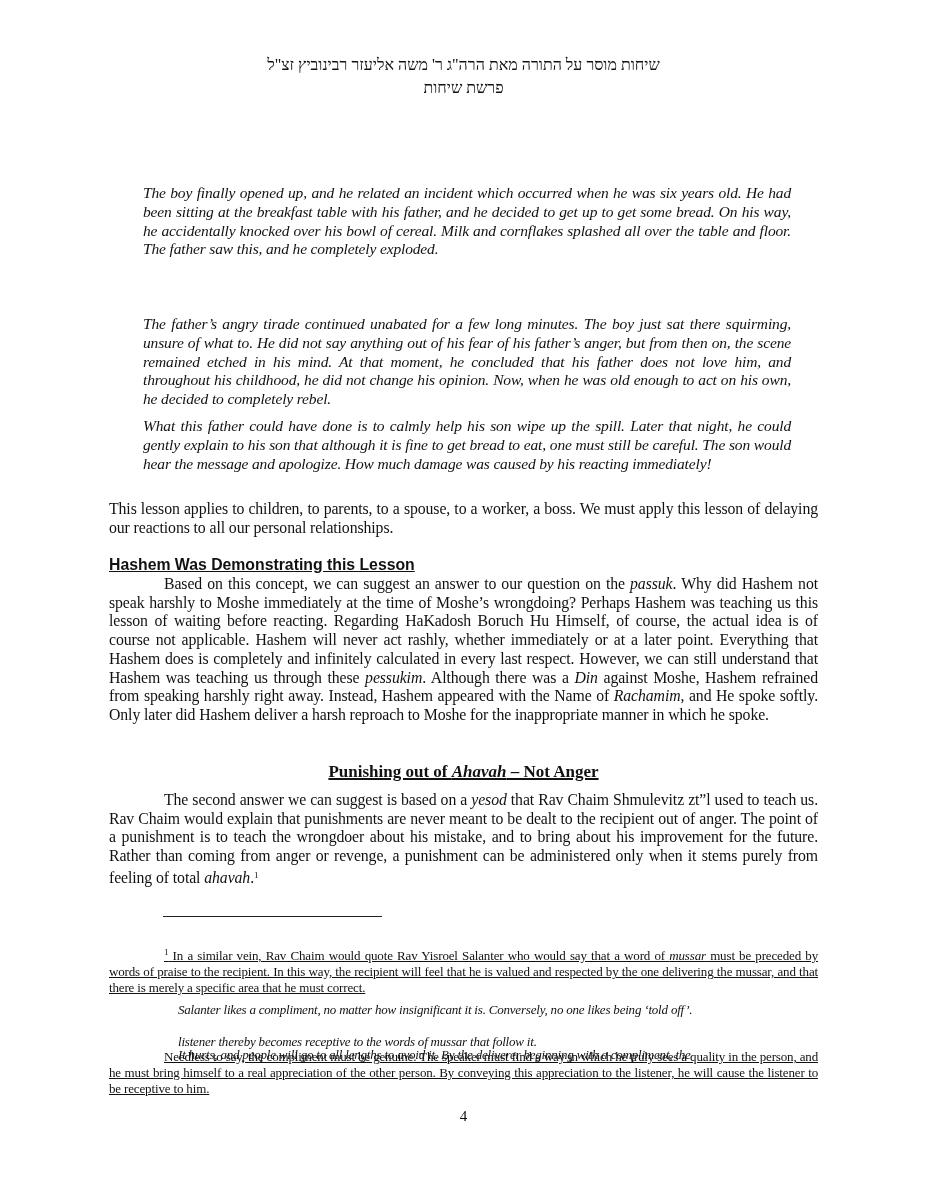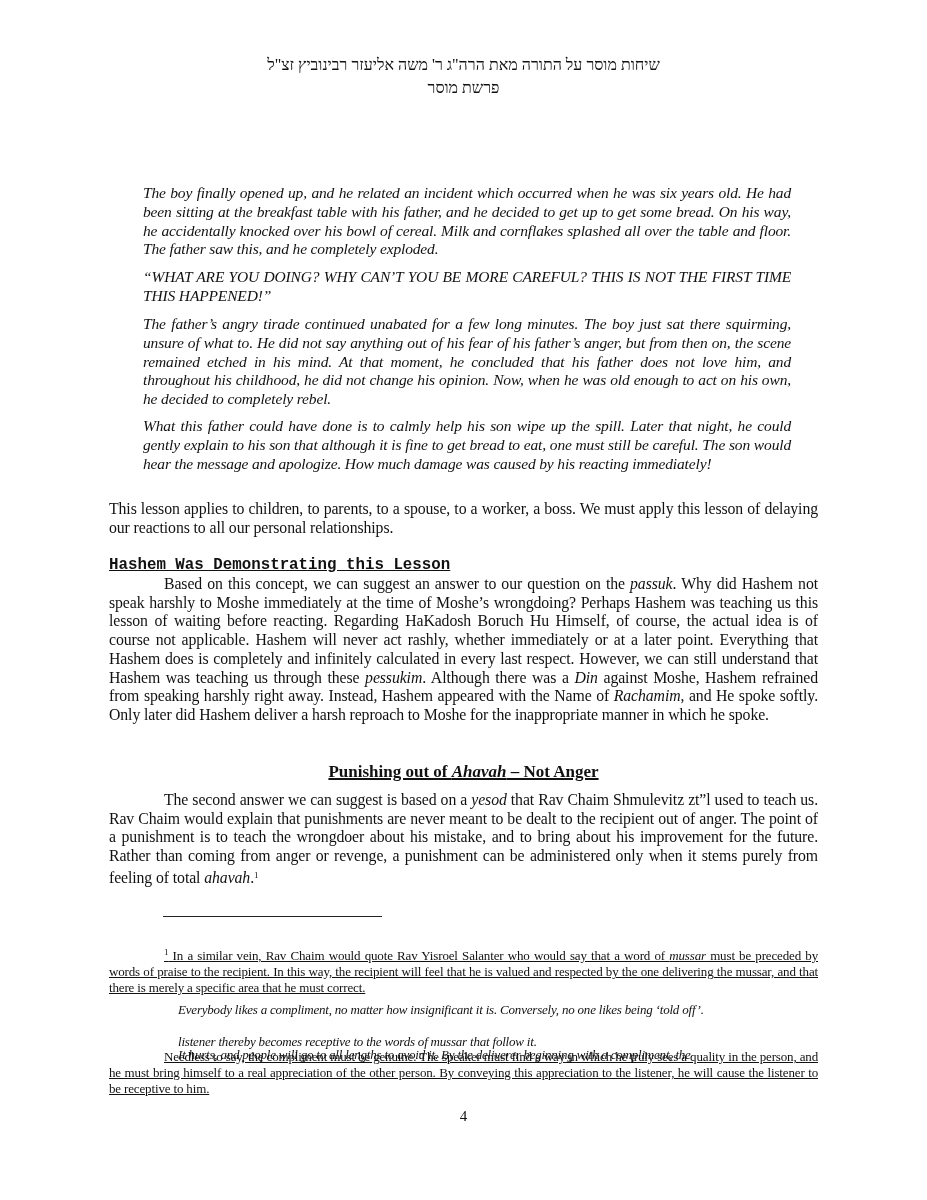--- a/index.html
+++ b/index.html
@@ -7,58 +7,57 @@
   .page { position: absolute; left: 0; top: 0; width: 757px; height: 1200px; }
   .hdr { position: absolute; left: 0; width: 927px; text-align: center; font-family: "Liberation Serif", serif; font-size: 16px; direction: rtl; }
   .hdr1 { top: 56px; }
   .hdr2 { top: 79px; }
 
   .blk { position: absolute; text-align: justify; font-family: "Liberation Serif", serif; }
   .quote { left: 143px; width: 648px; font-style: italic; font-size: 15.5px; line-height: 18.8px; letter-spacing: -0.15px; }
   .body { left: 109px; width: 709px; font-size: 15.8px; line-height: 18.7px; letter-spacing: -0.1px; }
   .indent { text-indent: 55px; }
 
-  .subhead { position: absolute; left: 109px; top: 556px; font-family: Liberation Mono, monospace; font-weight: bold; font-size: 15.8px; text-decoration: underline; }
+  .subhead { position: absolute; left: 109px; top: 556px; font-family: Liberation Sans, sans-serif; font-weight: bold; font-size: 15.8px; text-decoration: underline; }
   .sechead { position: absolute; left: 0; width: 927px; top: 762px; text-align: center; font-family: "Liberation Serif", serif; font-weight: bold; font-size: 17px; }
   .sechead span.t { text-decoration: underline; text-decoration-thickness: 1.5px; }
 
   .fn-rule { position: absolute; left: 163px; top: 916px; width: 219px; height: 0; border-top: 1px solid #222; }
   .fn { position: absolute; left: 109px; width: 709px; font-family: "Liberation Serif", serif; font-size: 13px; line-height: 16px; text-align: justify; letter-spacing: -0.15px; text-decoration: underline; }
   .fn-quote { position: absolute; left: 178px; width: 600px; font-family: "Liberation Serif", serif; font-style: italic; font-size: 13px; line-height: 16px; letter-spacing: -0.2px; }
   .sup { font-size: 9px; vertical-align: 5px; }
   .pagenum { position: absolute; left: 0; width: 927px; top: 1108px; text-align: center; font-family: "Liberation Serif", serif; font-size: 15px; }
   i { font-style: italic; }
 </style>
 </head>
 <body>
 
 <div class="page">
 
   <div class="hdr hdr1">שיחות מוסר על התורה מאת הרה"ג ר' משה אליעזר רבינוביץ זצ"ל</div>
-  <div class="hdr hdr2">פרשת מוסר</div>
+  <div class="hdr hdr2">פרשת שיחות</div>
 
   <div class="blk quote" style="top:184px;">The boy finally opened up, and he related an incident which occurred when he was six years old. He had been sitting at the breakfast table with his father, and he decided to get up to get some bread. On his way, he accidentally knocked over his bowl of cereal. Milk and cornflakes splashed all over the table and floor. The father saw this, and he completely exploded.</div>
-  <div class="blk quote" style="top:268px;">“WHAT ARE YOU DOING? WHY CAN’T YOU BE MORE CAREFUL? THIS IS NOT THE FIRST TIME THIS HAPPENED!”</div>
   <div class="blk quote" style="top:315px;">The father’s angry tirade continued unabated for a few long minutes. The boy just sat there squirming, unsure of what to. He did not say anything out of his fear of his father’s anger, but from then on, the scene remained etched in his mind. At that moment, he concluded that his father does not love him, and throughout his childhood, he did not change his opinion. Now, when he was old enough to act on his own, he decided to completely rebel.</div>
   <div class="blk quote" style="top:417px;">What this father could have done is to calmly help his son wipe up the spill. Later that night, he could gently explain to his son that although it is fine to get bread to eat, one must still be careful. The son would hear the message and apologize. How much damage was caused by his reacting immediately!</div>
 
   <div class="blk body" style="top:500px;">This lesson applies to children, to parents, to a spouse, to a worker, a boss. We must apply this lesson of delaying our reactions to all our personal relationships.</div>
 
   <div class="subhead">Hashem Was Demonstrating this Lesson</div>
 
   <div class="blk body indent" style="top:575px;"><span>Based on this concept, we can suggest an answer to our question on the </span><i>passuk</i><span>. Why did Hashem not speak harshly to Moshe immediately at the time of Moshe’s wrongdoing? Perhaps Hashem was teaching us this lesson of waiting before reacting. Regarding HaKadosh Boruch Hu Himself, of course, the actual idea is of course not applicable. Hashem will never act rashly, whether immediately or at a later point. Everything that Hashem does is completely and infinitely calculated in every last respect. However, we can still understand that Hashem was teaching us through these </span><i>pessukim</i><span>. Although there was a </span><i>Din</i><span> against Moshe, Hashem refrained from speaking harshly right away. Instead, Hashem appeared with the Name of </span><i>Rachamim</i><span>, and He spoke softly. Only later did Hashem deliver a harsh reproach to Moshe for the inappropriate manner in which he spoke.</span></div>
 
   <div class="sechead"><span class="t"><span>Punishing out of </span><i>Ahavah</i><span> – Not Anger</span></span></div>
 
   <div class="blk body indent" style="top:791px;"><span>The second answer we can suggest is based on a </span><i>yesod</i><span> that Rav Chaim Shmulevitz zt”l used to teach us. Rav Chaim would explain that punishments are never meant to be dealt to the recipient out of anger. The point of a punishment is to teach the wrongdoer about his mistake, and to bring about his improvement for the future. Rather than coming from anger or revenge, a punishment can be administered only when it stems purely from feeling of total </span><i>ahavah</i><span>.</span><span class="sup">1</span></div>
 
   <div class="fn-rule"></div>
 
   <div class="fn indent" style="top:944px;"><span class="sup">1</span><span> In a similar vein, Rav Chaim would quote Rav Yisroel Salanter who would say that a word of </span><i>mussar</i><span> must be preceded by words of praise to the recipient. In this way, the recipient will feel that he is valued and respected by the one delivering the mussar, and that there is merely a specific area that he must correct.</span></div>
 
-  <div class="fn-quote" style="top:1002px;">Everybody likes a compliment, no matter how insignificant it is. Conversely, no one likes being ‘told off’.</div>
+  <div class="fn-quote" style="top:1002px;">Salanter likes a compliment, no matter how insignificant it is. Conversely, no one likes being ‘told off’.</div>
   <div class="fn-quote" style="top:1018px;margin-top:29px;">It hurts, and people will go to all lengths to avoid it. By the deliverer beginning with a compliment, the</div>
   <div class="fn-quote" style="top:1034px;">listener thereby becomes receptive to the words of mussar that follow it.</div>
 
   <div class="fn indent" style="top:1049px;">Needless to say, the compliment must be genuine. The speaker must find a way in which he truly sees a quality in the person, and he must bring himself to a real appreciation of the other person. By conveying this appreciation to the listener, he will cause the listener to be receptive to him.</div>
 
   <div class="pagenum">4</div>
 </div>
 
 </body></html>

